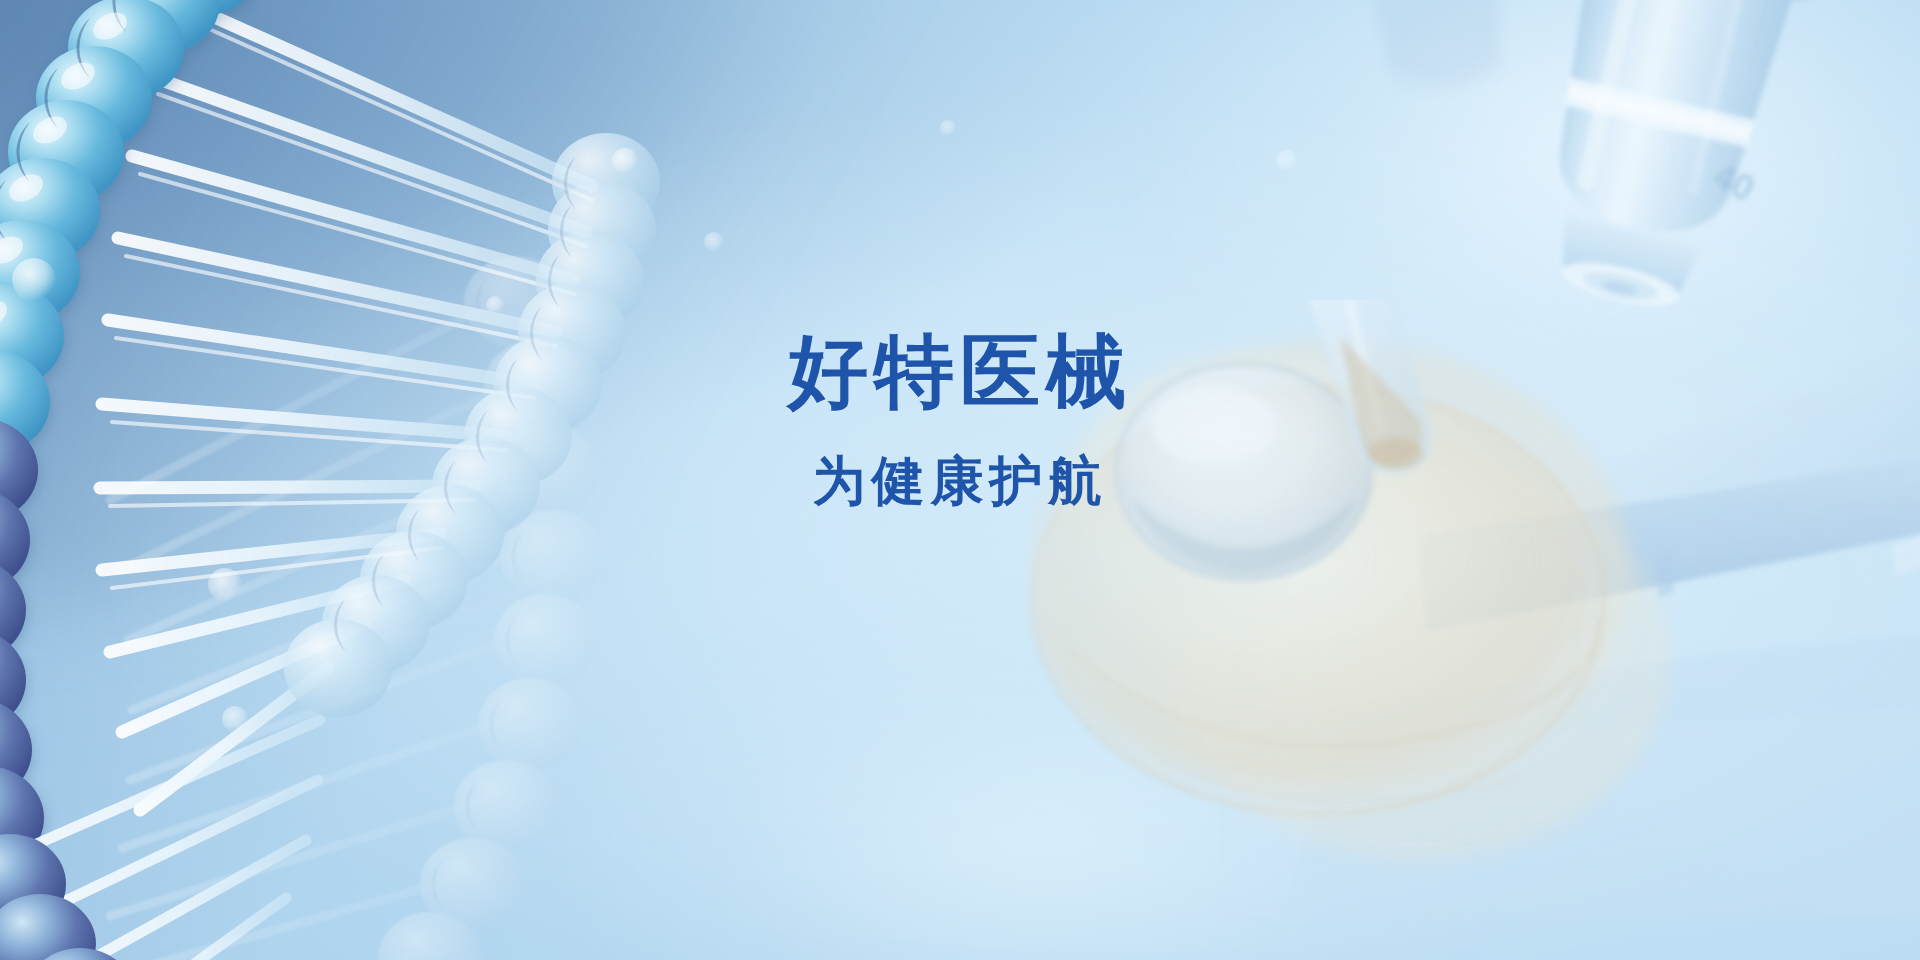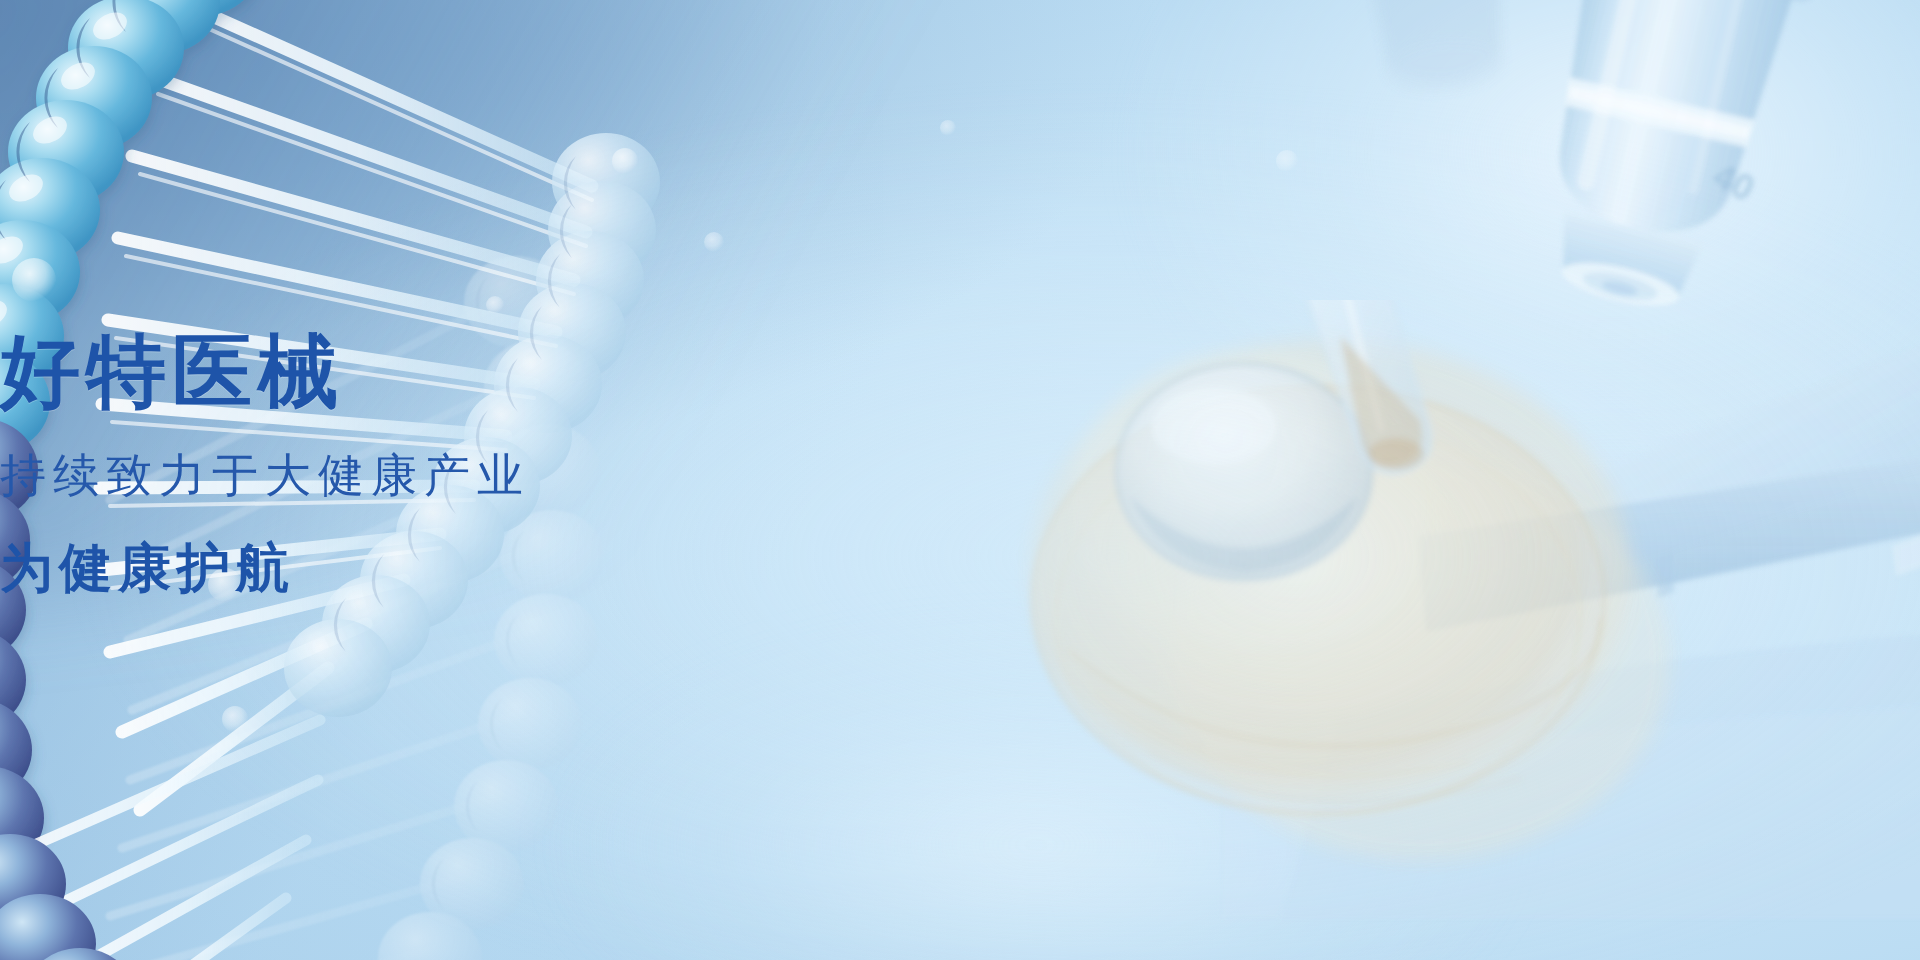--- a/index.html
+++ b/index.html
@@ -95,21 +95,21 @@
     background:
       radial-gradient(72% 66% at 58% 58%, rgba(216,238,252,.50) 0%, rgba(216,238,252,.14) 48%, rgba(216,238,252,0) 76%);
     pointer-events:none;
   }
 
   
   .textblock{
     position:absolute;
     left:0; right:0;
     top:330px;
-    text-align:left;
+    text-align:center;
     z-index:20;
   }
   .headline{
     font-size:80px;
     font-weight:700;
     letter-spacing:6px;
     color:#1e54a9;
     line-height:1.05;
     margin:0;
     text-shadow:0 1px 0 rgba(255,255,255,.22);
@@ -487,17 +487,16 @@
   <div class="bokeh" style="left:208px; top:568px; width:34px; height:34px; opacity:.78;"></div>
   <div class="bokeh" style="left:222px; top:706px; width:26px; height:26px; opacity:.66;"></div>
   <div class="bokeh" style="left:704px; top:232px; width:20px; height:20px; opacity:.55;"></div>
   <div class="bokeh" style="left:940px; top:120px; width:16px; height:16px; opacity:.48;"></div>
   <div class="bokeh" style="left:1276px;top:150px; width:22px; height:22px; opacity:.42;"></div>
 
   <div class="haze"></div>
 
   <div class="textblock">
     <h1 class="headline">好特医械</h1>
-    <p class="subtitle">持续致力于大健康产业</p>
     <p class="tagline">为健康护航</p>
   </div>
 
 </div>
 
 </body></html>

